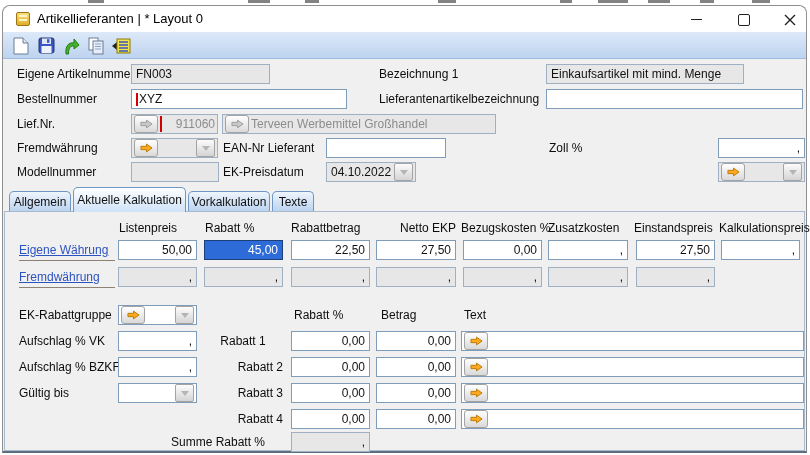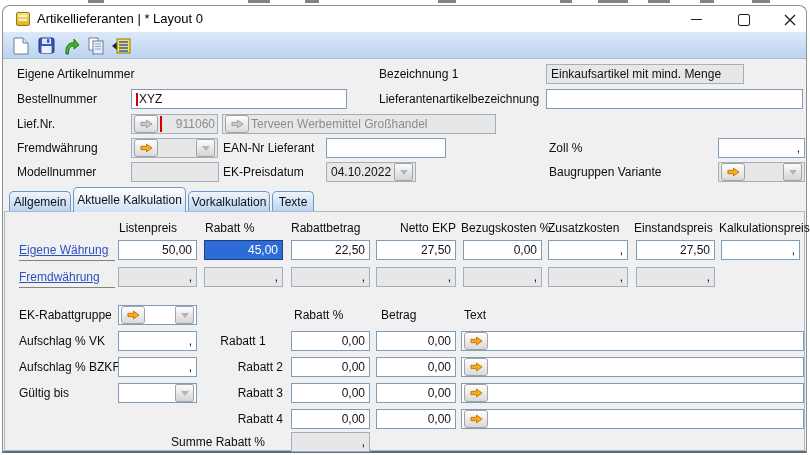--- a/index.html
+++ b/index.html
@@ -108,20 +108,23 @@
       <span class="tbtn" style="left:107px">
         <svg width="20" height="18" viewBox="0 0 20 18">
           <path d="M1 9 L6 5 V13 Z" fill="#222"></path>
           <rect x="6" y="2" width="13" height="14" fill="#f5e34a" stroke="#8a7a10"></rect>
           <path d="M8 5h9M8 8h9M8 11h9M8 14h9" stroke="#3a56c4" stroke-width="1.3"></path>
         </svg>
       </span>
     </div>
 
     <span class="lbl" style="left:14px;top:61px">Eigene Artikelnummer</span>
+    <div class="fld dis" style="left:128px;top:58px;width:139px">
+        <span>FN003</span>
+      </div>
     <span class="lbl" style="left:376px;top:61px">Bezeichnung 1</span>
     <div class="fld dis" style="left:543px;top:58px;width:198px">
         <span>Einkaufsartikel mit mind. Menge</span>
       </div>
 
     <span class="lbl" style="left:14px;top:86px">Bestellnummer</span>
     <div class="fld" style="left:128px;top:83px;width:216px">
         <span class="caret"></span>
         <span>XYZ</span>
       </div>
@@ -174,21 +177,20 @@
     <div class="fld dis" style="left:128px;top:156px;width:88px">
         <span></span>
       </div>
     <span class="lbl" style="left:220px;top:159px">EK-Preisdatum</span>
     <div class="fld dis combo" style="left:323px;top:156px;width:90px">
       <span style="padding-left:2px">04.10.2022</span>
       <span class="dbtn">
           <span class="tri dim"></span>
         </span>
     </div>
-    <span class="lbl" style="left:546px;top:159px">Baugruppen Variante</span>
     <div class="fld dis combo" style="left:715px;top:156px;width:87px">
       <span class="abtn">
           <svg width="13" height="10" viewBox="0 0 14 10">
             <path d="M1 3.2 h6 V0.8 L13 5 7 9.2 V6.8 H1 Z" fill="#FFA820" stroke="#B97A00"></path>
           </svg>
         </span>
       <span class="mid"></span>
       <span class="dbtn">
           <span class="tri dim"></span>
         </span>

